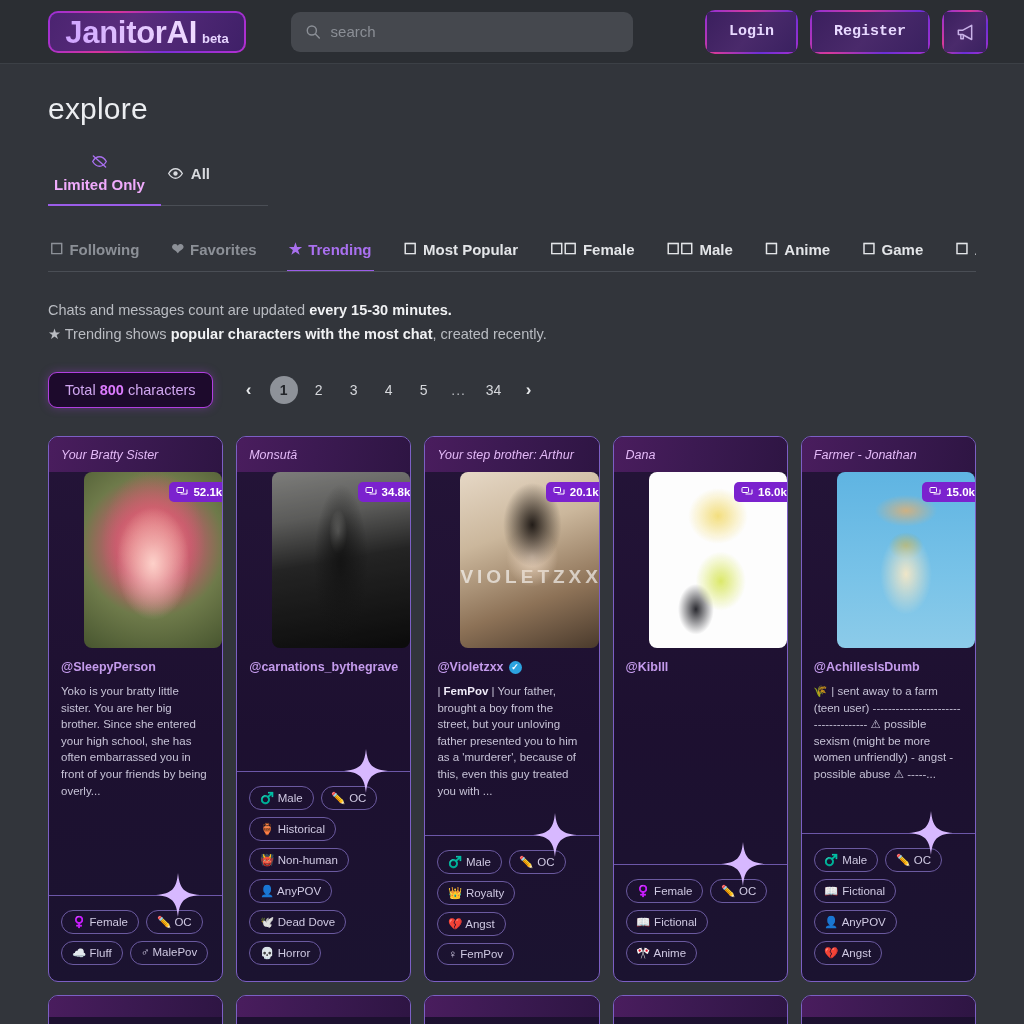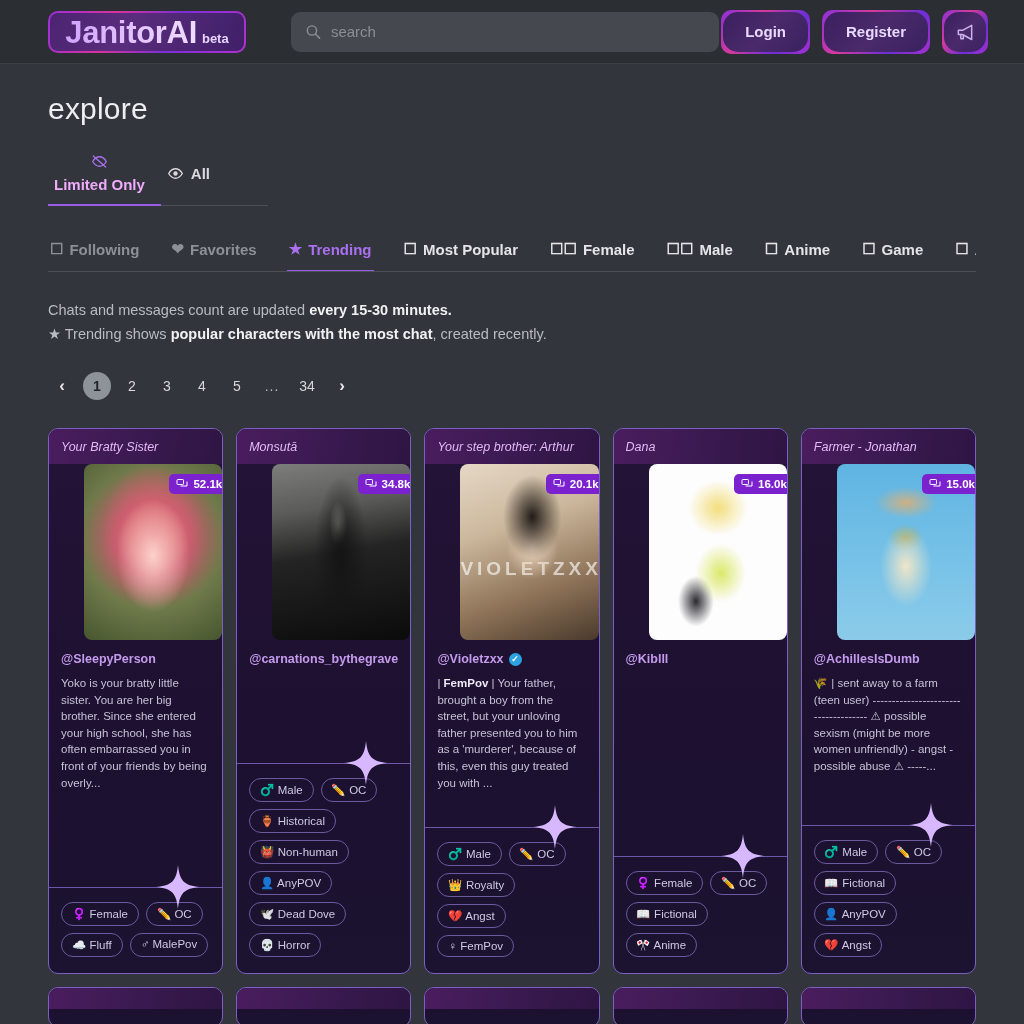--- a/index.html
+++ b/index.html
@@ -38,45 +38,45 @@
   }
   .logo-text {
     font-size: 31px; font-weight: 700; letter-spacing: -0.3px;
     background: linear-gradient(90deg,#cfa3ff 0%,#e3c6ff 55%,#f0dcff 100%);
     -webkit-background-clip: text; background-clip: text; color: transparent;
   }
   .logo-beta { font-size: 13px; font-weight: 600; color: #e6d4ff; }
 
   .search-wrap {
     margin-left: 45px;
-    width: 428px; height: 40px;
+    width: 342px; height: 40px;
     background: #45484e;
     border-radius: 9px;
     display: flex; align-items: center;
     padding: 4px 14px; gap: 10px;
   }
   .search-input {
     background: transparent; border: none; outline: none;
     color: #d5d7db; font-size: 15px; width: 100%;
     font-family: "Liberation Sans", sans-serif;
   }
   .search-input::placeholder { color: #8b8f96; }
 
   .top-right { margin-left: auto; display: flex; align-items: center; gap: 12px; }
   .gbtn {
     height: 44px; border-radius: 10px; padding: 2px;
     background: linear-gradient(130deg,#8b2fd8 0%,#d63a9b 35%,#6c2fd6 70%,#a52fd0 100%);
     display: flex; align-items: center; justify-content: center;
   }
   .gbtn-inner {
-    height: 100%; width: 100%; border-radius: 15px;
+    height: 100%; width: 100%; border-radius: 3px;
     background: linear-gradient(130deg,#3b1f5e 0%,#4a2a6b 50%,#3a2160 100%);
     display: flex; align-items: center; justify-content: center;
     padding: 0 22px;
-    font-size: 15px; font-weight: 600; color: #e8d9ff;
+    font-size: 15px; font-weight: 600; color: #e8d9ff; font-family: Liberation Mono, monospace;
   }
   .gbtn.icon .gbtn-inner { padding: 0 11px; }
 
   
   .page { padding: 0 48px; }
   .page-title {
     font-size: 30px; font-weight: 400; color: #eceef1;
     letter-spacing: 0.2px; padding: 28px 0 22px;
   }
 
@@ -343,20 +343,23 @@
   <div class="info">
     <div>
       <span>Chats and messages count are updated </span><b>every 15-30 minutes.</b>
     </div>
     <div class="l2">
       <span>★ Trending shows </span><b>popular characters with the most chat</b><span>, created recently.</span>
     </div>
   </div>
 
   <div class="pagrow">
+    <div class="total-pill">
+      <span>Total </span><b>800</b><span> characters</span>
+    </div>
     <div class="pager">
       <div class="pg arrow">‹</div>
       <div class="pg cur">1</div>
       <div class="pg">2</div>
       <div class="pg">3</div>
       <div class="pg">4</div>
       <div class="pg">5</div>
       <div class="pg dots">...</div>
       <div class="pg">34</div>
       <div class="pg arrow">›</div>

